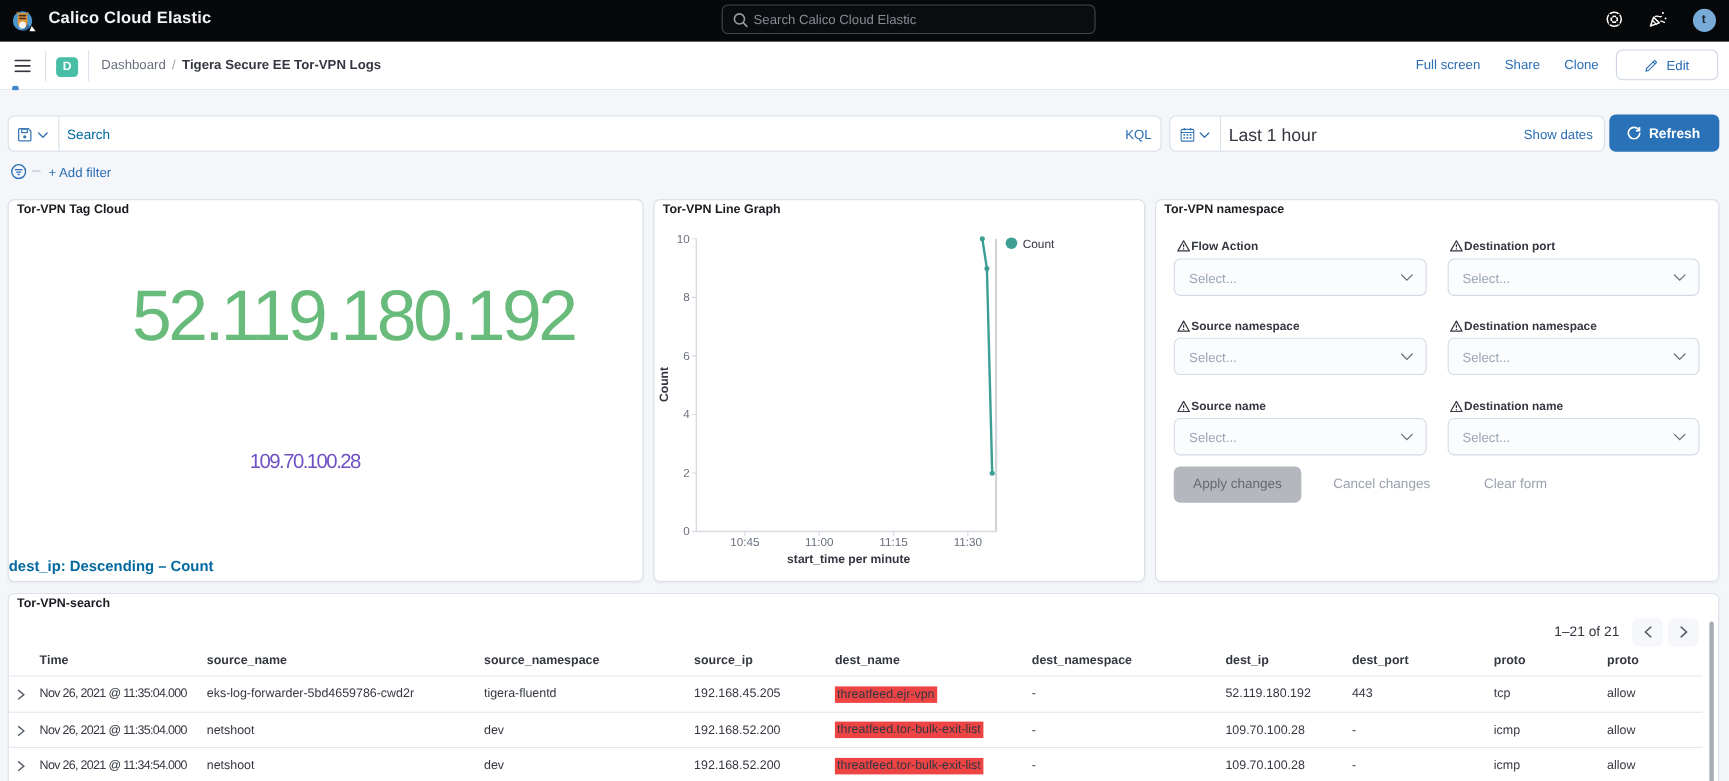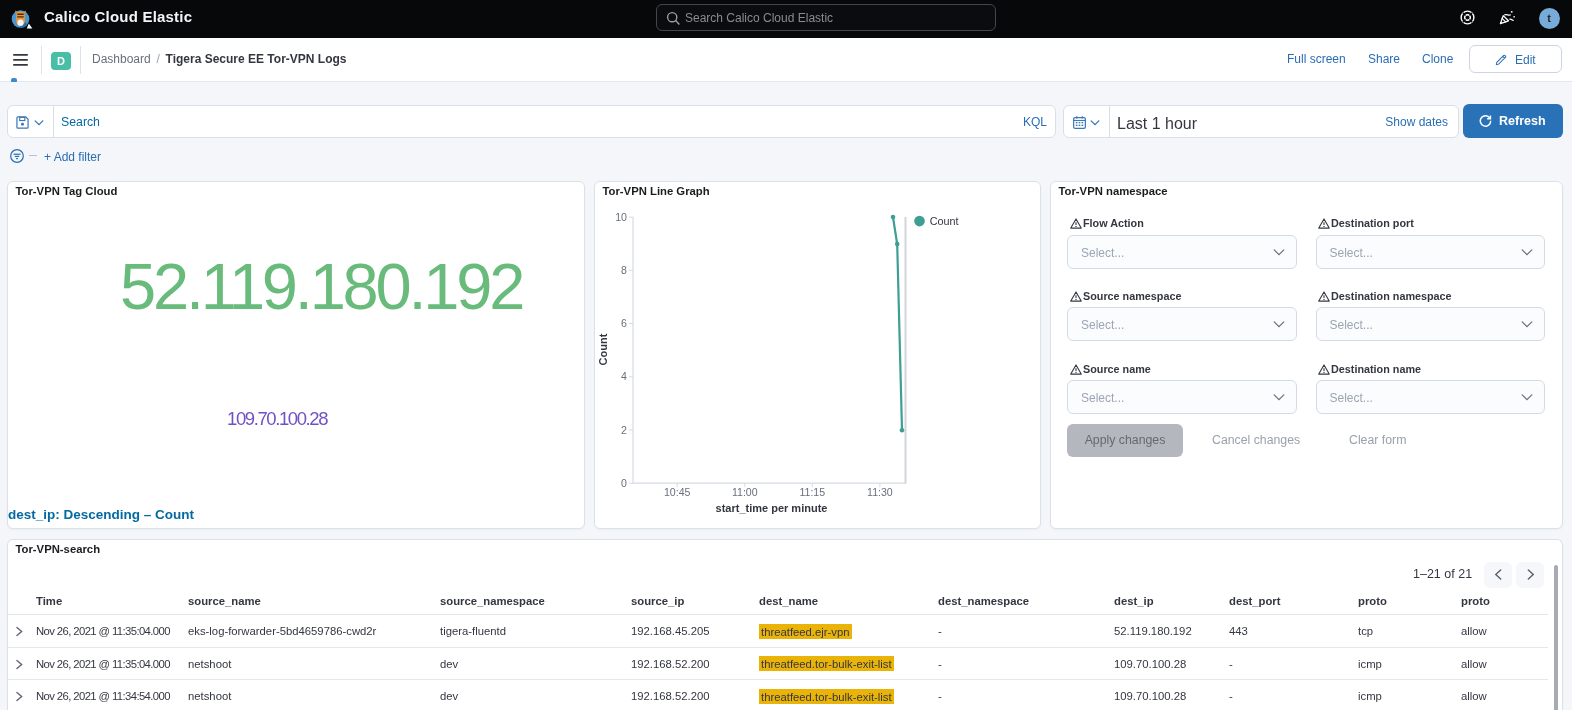--- a/index.html
+++ b/index.html
@@ -67,21 +67,21 @@
 .graybtn { position:absolute; top:252px; font-size:12.3px; color:#9ba1ad; line-height:1; }
 
 
 #p4 .pagi { position:absolute; left:1405px; top:28px; font-size:12.5px; color:#343741; line-height:1; }
 .pgbtn { position:absolute; top:22px; width:28px; height:26px; background:#f5f7fa; border-radius:6px; }
 #thead { position:absolute; left:0; top:56px; width:1540px; height:19px; font-size:11.3px; font-weight:700; color:#343741; }
 #thead div, .trow .td { position:absolute; top:0; white-space:nowrap; line-height:1; }
 .trow { position:absolute; left:0; width:1540px; height:32.4px; border-top:1px solid #e3e8ef; font-size:11.3px; color:#343741; }
 .trow .td { top:11px; }
 .tdtime { letter-spacing:-0.6px; }
-.hl { background:#eab308; padding:1.5px 2px; }
+.hl { background:#ef4444; padding:1.5px 2px; }
 .arrow { position:absolute; left:8px; top:11px; }
 #tscroll { position:absolute; left:1546px; top:25px; width:4px; height:160px; background:#a6abb5; border-radius:2px; }
 </style>
 </head>
 <body>
 <div id="topbar">
   <svg class="abs" style="left:9px;top:7px" width="26" height="25" viewBox="0 0 26 25">
     <circle cx="11.5" cy="12" r="8.8" fill="#4a97cf"></circle>
     <path d="M11.5 20.8 a8.8 8.8 0 0 0 6.9-3.3 L14 13 l-5,0 z" fill="#2d6da6"></path>
     <path d="M6.5 6.5 L6 3.6 L9 5.2 Z" fill="#d98c32"></path>

